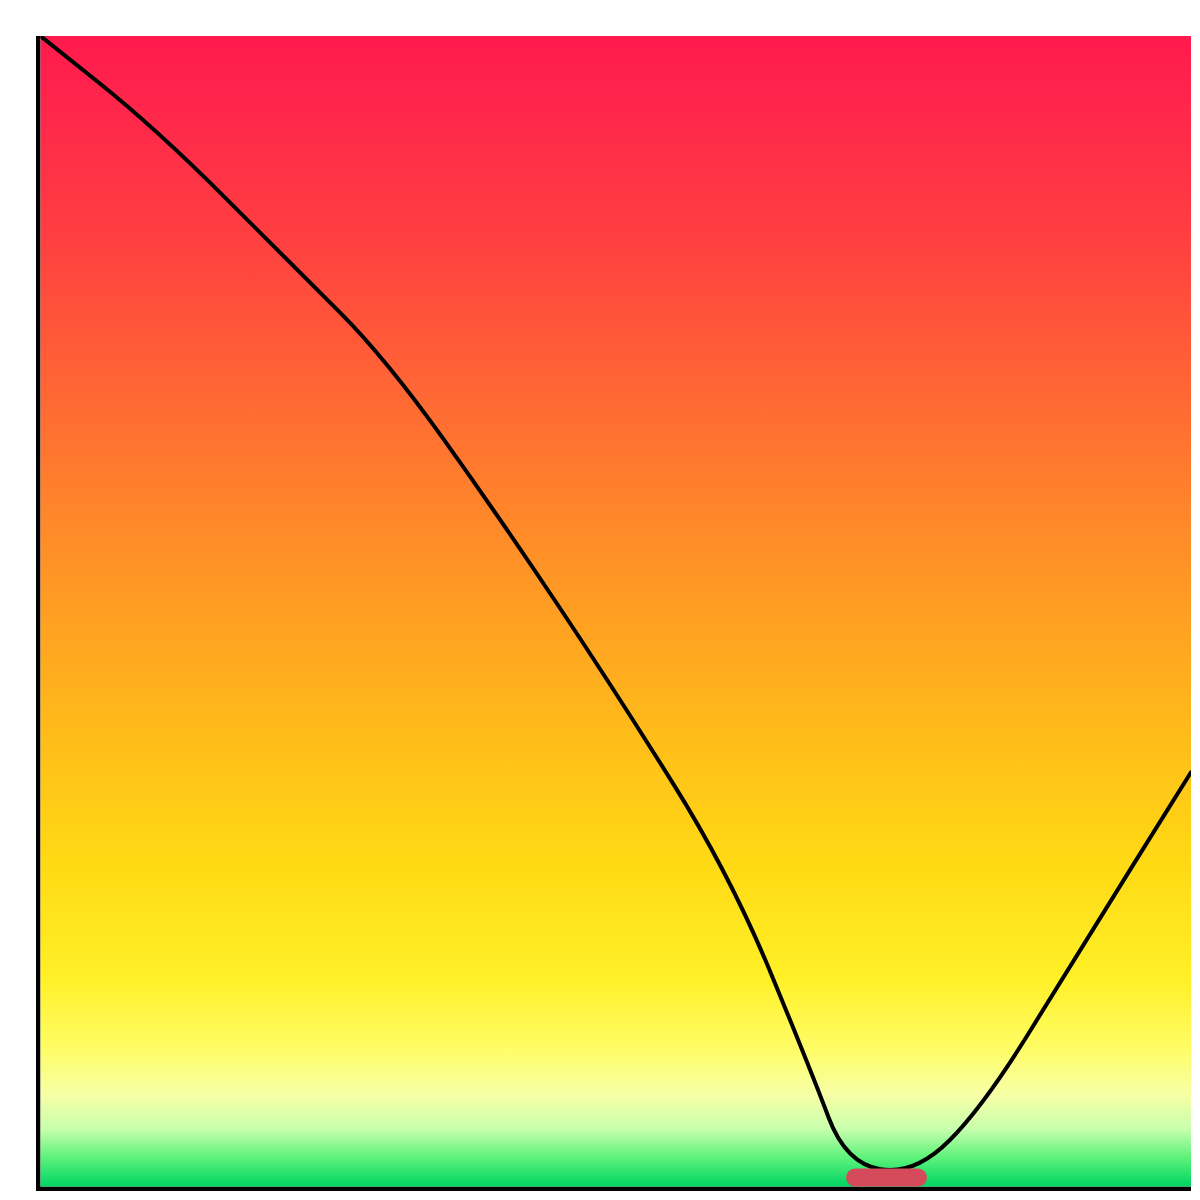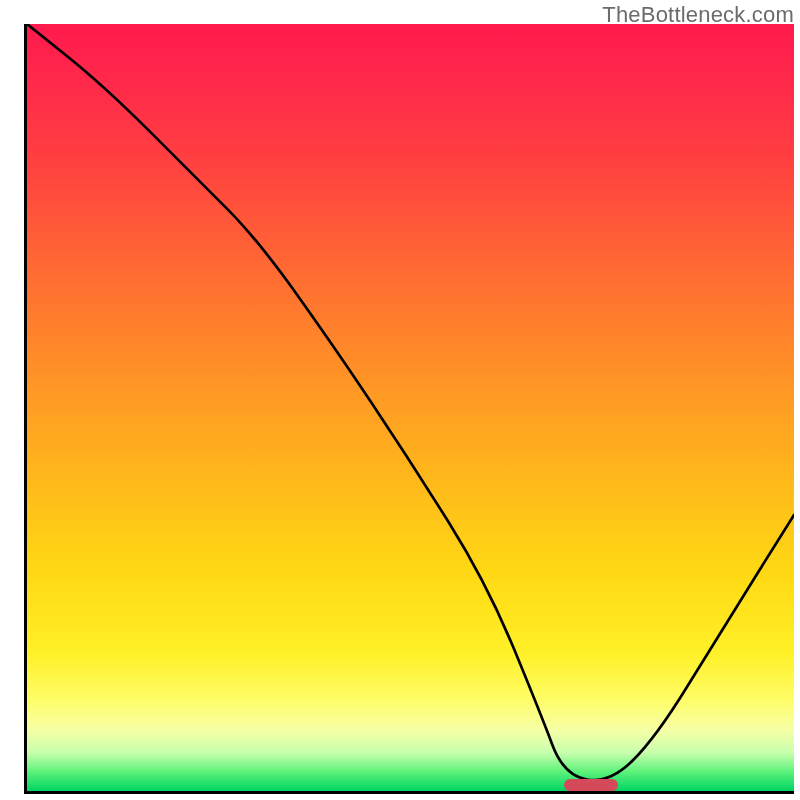--- a/index.html
+++ b/index.html
@@ -66,21 +66,20 @@
     font-weight: 500;
     letter-spacing: 0.2px;
     user-select: none;
   }
 </style>
 </head>
 <body>
 
 <div class="stage">
 
-  <div class="watermark">TheBottleneck.com</div>
 
   <div class="plot-area">
 
     <div class="gradient-fill"></div>
 
     <svg class="curve-layer" viewBox="0 0 100 100" preserveAspectRatio="none">
       <path fill="none" stroke="#000" stroke-width="0.35" stroke-linecap="round" stroke-linejoin="round" d="M 0 0 Q 0 0 5 4 Q 10 8 16 14 Q 22 20 26 24 Q 30 28 35 35 Q 40 42.00000000000001 45 49.5 Q 50 57 55 65 Q 60 73 63.5 81.5 Q 67 90 68.5 94 Q 70 98 73 98.5 Q 76 99 79 96 Q 82 93 86 86.5 Q 90 80 95 72 T 100 64 "></path>
     </svg>
 
     <div class="bottom-marker" style="left: 536.9px; width: 53.69px; top: 754.864px; background: rgb(212, 74, 90);"></div>

